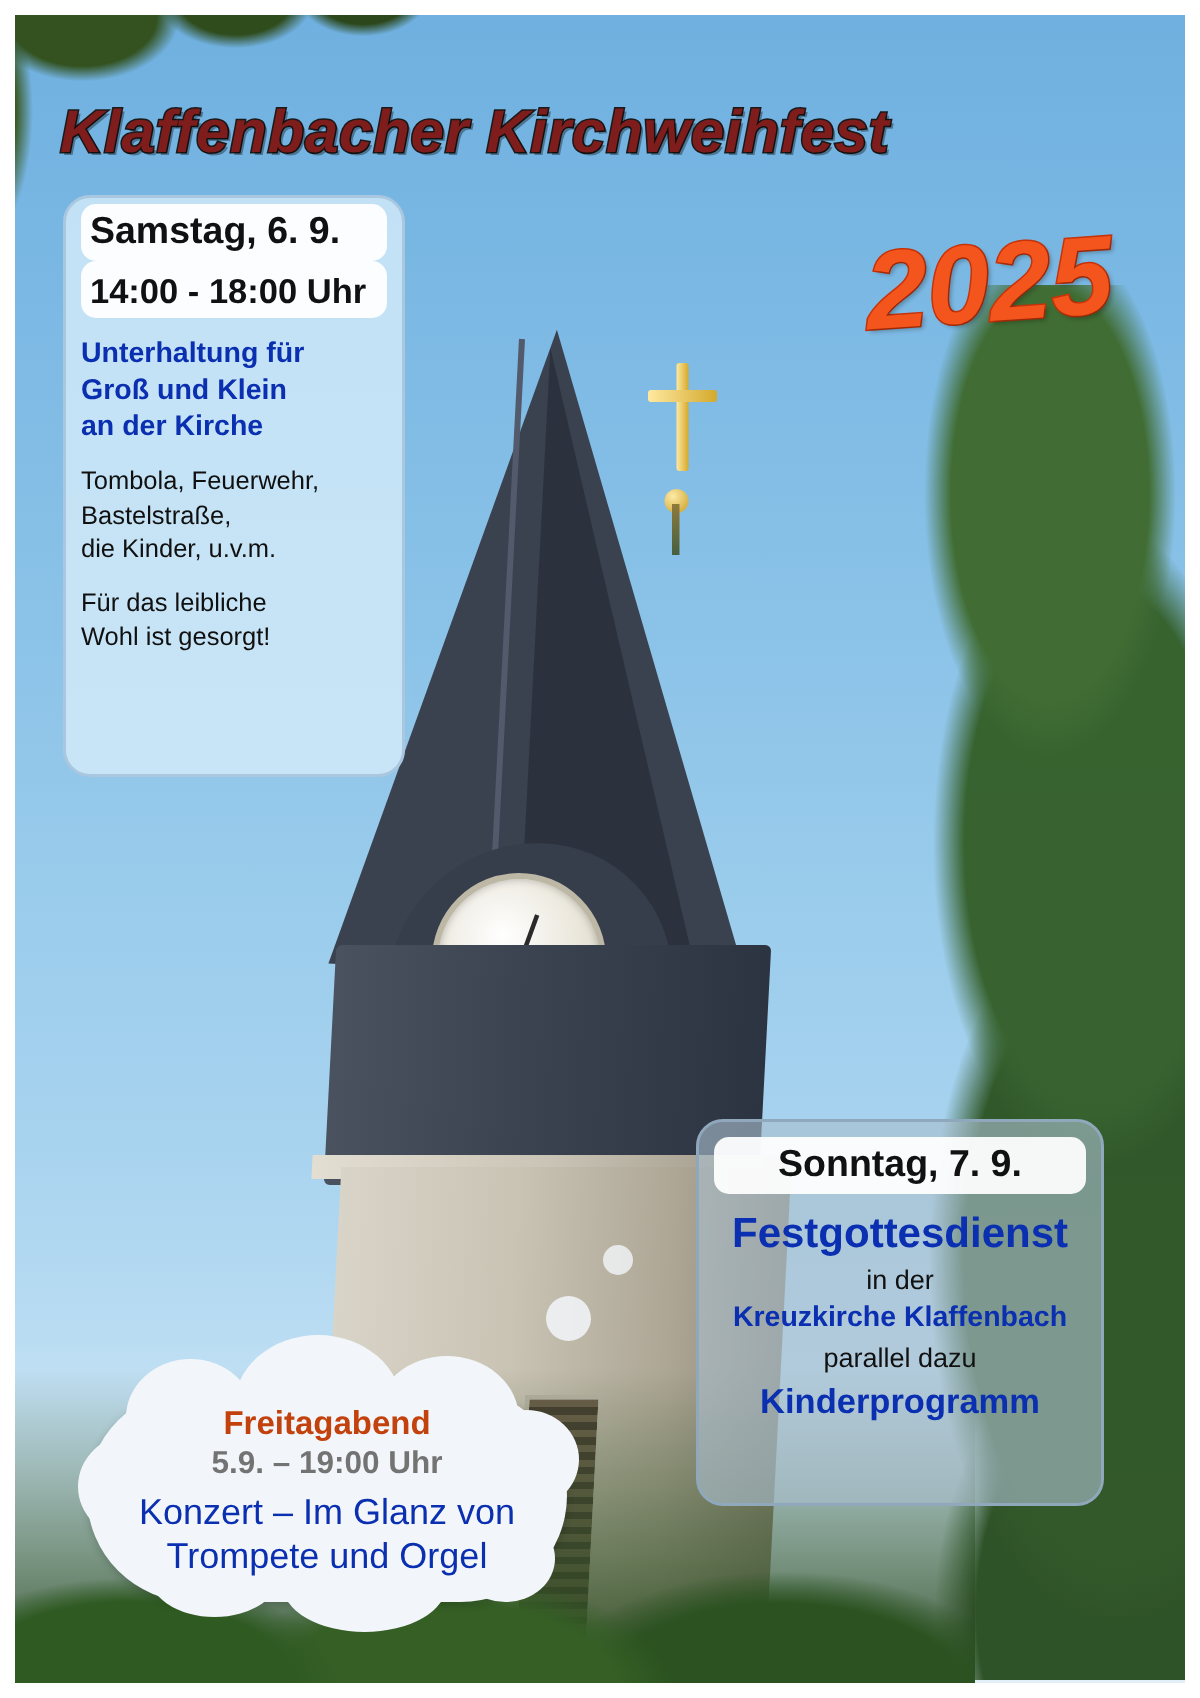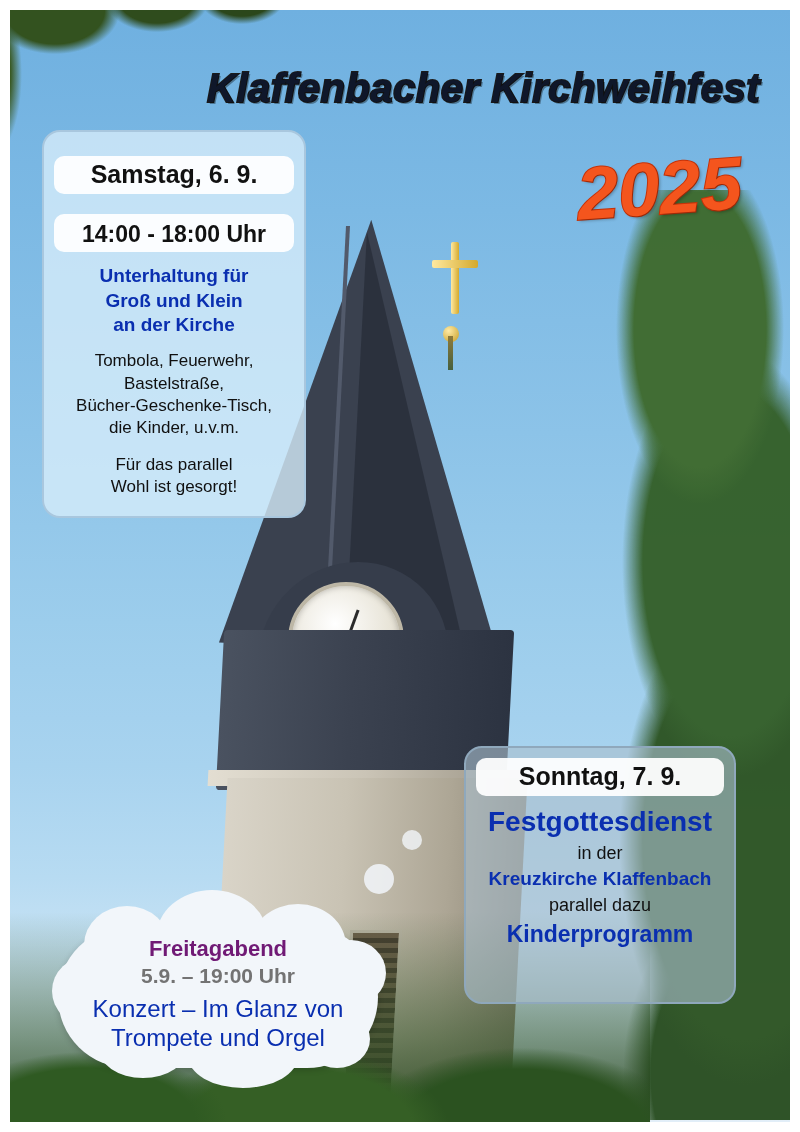--- a/index.html
+++ b/index.html
@@ -244,26 +244,26 @@
     height: 34px;
     background: linear-gradient(to bottom, #8f7a3a, #46603f);
   }
 
   
   .title {
     position: absolute;
     left: 40px;
     top: 66px;
     width: 720px;
-    text-align: right;
+    text-align: left;
     font-size: 40px;
     font-weight: bold;
     font-style: italic;
     letter-spacing: 0.5px;
-    color: #0f172a;
+    color: #7f1d1d;
     -webkit-text-stroke: 2px #1a1a1a;
     paint-order: stroke fill;
     text-shadow: 2px 2px 0 rgba(0,0,0,0.35);
     white-space: nowrap;
   }
   .year {
     position: absolute;
     right: 58px;
     top: 146px;
     font-size: 74px;
@@ -277,26 +277,26 @@
   }
 
   .panel {
     position: absolute;
     border-radius: 18px;
     box-sizing: border-box;
   }
   .panel-sat {
     left: 42px;
     top: 130px;
-    width: 264px;
+    width: 228px;
     height: 388px;
     background: rgba(214, 236, 250, 0.80);
     border: 2px solid #a9c7de;
-    padding: 24px 10px;
-    text-align: center;
+    padding: 4px 10px;
+    text-align: left;
   }
   .panel-sun {
     left: 464px;
     top: 746px;
     width: 272px;
     height: 258px;
     background: rgba(170, 190, 205, 0.62);
     border: 2px solid #8fa8bc;
     padding: 10px 10px;
     text-align: center;
@@ -396,21 +396,21 @@
   .p8 { left: 130px; top: 124px; width: 110px; height: 64px; }
   .bub1 { left: 306px; top: -36px; width: 30px; height: 30px; background: rgba(242,246,250,0.85); }
   .bub2 { left: 344px; top: -70px; width: 20px; height: 20px; background: rgba(242,246,250,0.8); }
   .cloud-text {
     position: absolute;
     left: 8px;
     top: 36px;
     width: 304px;
     text-align: center;
   }
-  .cl-l1 { font-size: 22px; font-weight: bold; color: #701a75; }
+  .cl-l1 { font-size: 22px; font-weight: bold; color: #c2410c; }
   .cl-l2 { font-size: 21px; font-weight: bold; color: #737373; margin-top: 2px; }
   .cl-l3 { font-size: 24px; font-weight: normal; color: #0a2fb0; margin-top: 6px; line-height: 1.22; }
 </style>
 </head>
 <body>
 
 <div id="poster">
 
   <div class="photo">
     <div class="tree-left-top"></div>
@@ -439,36 +439,35 @@
     <div class="bush-bottom"></div>
   </div>
 
   <div class="title">Klaffenbacher Kirchweihfest</div>
   <div class="year">2025</div>
 
   <div class="panel panel-sat">
     <div class="whitebox">
       <div class="hl1">Samstag, 6. 9.</div>
     </div>
-    <div class="whitebox" style="margin-top:20px;">
+    <div class="whitebox" style="margin-top:0;">
       <div class="hl2">14:00 - 18:00  Uhr</div>
     </div>
     <div class="blue-bold">
       <div>Unterhaltung für</div>
       <div>Groß und Klein</div>
       <div>an der Kirche</div>
     </div>
     <div class="body-text">
       <div>Tombola, Feuerwehr,</div>
       <div>Bastelstraße,</div>
-      <div>Bücher-Geschenke-Tisch,</div>
       <div>die Kinder, u.v.m.</div>
     </div>
     <div class="body-text2">
-      <div>Für das parallel</div>
+      <div>Für das leibliche</div>
       <div>Wohl ist gesorgt!</div>
     </div>
   </div>
 
   <div class="panel panel-sun">
     <div class="whitebox">
       <div class="hl1">Sonntag, 7. 9.</div>
     </div>
     <div class="sun-big-blue">Festgottesdienst</div>
     <div class="sun-small">in der</div>

